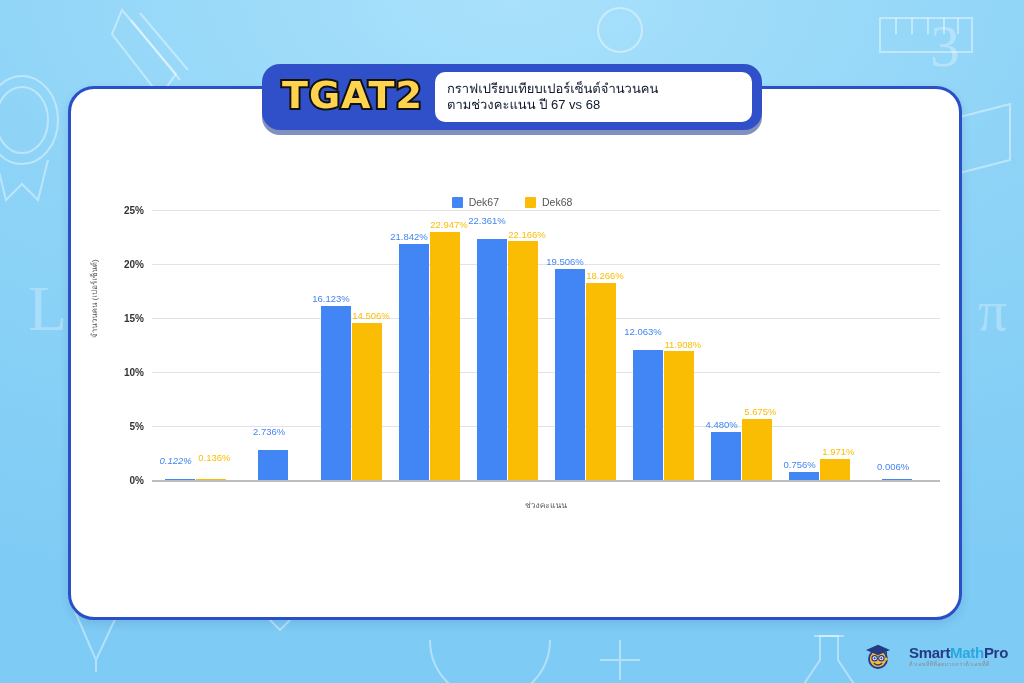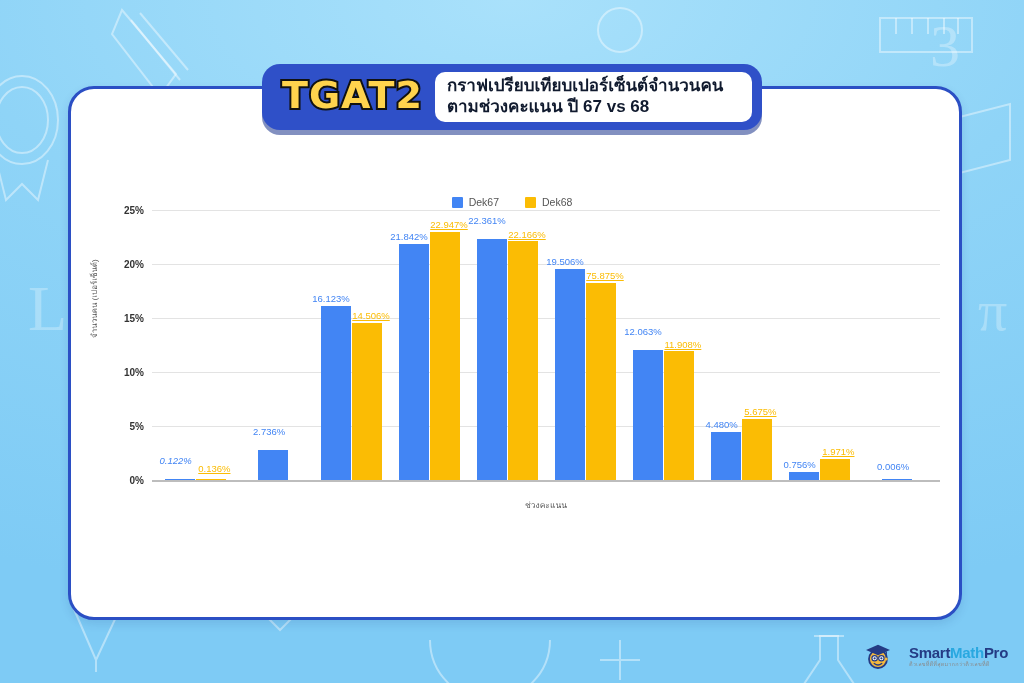--- a/index.html
+++ b/index.html
@@ -37,21 +37,21 @@
     paint-order:stroke fill;
     padding:0 12px 4px 10px;
     line-height:1;
     font-family:"DejaVu Sans","Liberation Sans",sans-serif;
   }
   #title-text-box{
     background:#fff;border-radius:10px;flex:1;height:50px;
     display:flex;flex-direction:column;justify-content:center;
     padding:0 12px;box-sizing:border-box;
   }
-  .title-line{font-size:17px;font-weight:bold;color:#101a2e;line-height:1.22;white-space:nowrap;}
+  .title-line{font-size:13px;font-weight:normal;color:#101a2e;line-height:1.22;white-space:nowrap;}
   
   #legend{
     position:absolute;left:0;right:0;top:196px;z-index:3;
     display:flex;justify-content:center;gap:26px;align-items:center;
   }
   .legend-item{display:flex;align-items:center;gap:6px;}
   .legend-swatch{width:11px;height:11px;border-radius:1px;display:block;}
   .legend-label{font-size:10.5px;color:#555;}
   
   #chart-area{
@@ -85,21 +85,21 @@
   }
   .bar-wrap{position:relative;width:30px;height:100%;display:flex;align-items:flex-end;}
   .bar{width:100%;display:block;}
   .bar.dek67{background:#4285f4;}
   .bar.dek68{background:#fbbc04;}
   .bar-label{
     position:absolute;left:50%;transform:translateX(-50%);
     font-size:9.5px;white-space:nowrap;
   }
   .bar-label.dek67{color:#4285f4;}
-  .bar-label.dek68{color:#fbbc04;text-decoration:underline;}
+  .bar-label.dek68{color:#fbbc04;}
   #x-axis-title{
     position:absolute;left:62px;right:0;top:288px;
     text-align:center;font-size:8.5px;color:#555;
   }
   
   #logo{
     position:absolute;right:16px;bottom:12px;z-index:5;
     display:flex;align-items:center;gap:16px;
     background:rgba(255,255,255,.0);
   }
@@ -194,21 +194,21 @@
         <div class="gridline zero" style="top: 270px;"></div>
       </div>
     <div id="bars">
         <div class="group">
           <div class="bar-wrap">
             <div class="bar dek67" style="height: 1.5px; background: rgb(66, 133, 244);"></div>
             <div class="bar-label dek67" style="color: rgb(66, 133, 244); bottom: 14.5px; transform: translateX(-62%); font-style: italic;">0.122%</div>
           </div>
           <div class="bar-wrap">
             <div class="bar dek68" style="height: 1.5px; background: rgb(251, 188, 4);"></div>
-            <div class="bar-label dek68" style="color: rgb(251, 188, 4); bottom: 6px; transform: translateX(-38%); margin-top: 14px;">0.136%</div>
+            <div class="bar-label dek68" style="color: rgb(251, 188, 4); bottom: 17px; transform: translateX(-38%); margin-top: 14px;">0.136%</div>
           </div>
         </div>
         <div class="group">
           <div class="bar-wrap">
             <div class="bar dek67" style="height: 29.5488px; background: rgb(66, 133, 244);"></div>
             <div class="bar-label dek67" style="color: rgb(66, 133, 244); bottom: 42.5488px; transform: translateX(-62%); text-align: center;">2.736%</div>
           </div>
         </div>
         <div class="group">
           <div class="bar-wrap">
@@ -240,21 +240,21 @@
             <div class="bar-label dek68" style="color: rgb(251, 188, 4); bottom: 240.393px; transform: translateX(-38%);">22.166%</div>
           </div>
         </div>
         <div class="group">
           <div class="bar-wrap">
             <div class="bar dek67" style="height: 210.665px; background: rgb(66, 133, 244);"></div>
             <div class="bar-label dek67" style="color: rgb(66, 133, 244); bottom: 212.665px; transform: translateX(-62%);">19.506%</div>
           </div>
           <div class="bar-wrap">
             <div class="bar dek68" style="height: 197.273px; background: rgb(251, 188, 4);"></div>
-            <div class="bar-label dek68" style="color: rgb(251, 188, 4); bottom: 199.273px; transform: translateX(-38%);">75.875%</div>
+            <div class="bar-label dek68" style="color: rgb(251, 188, 4); bottom: 199.273px; transform: translateX(-38%);">18.266%</div>
           </div>
         </div>
         <div class="group">
           <div class="bar-wrap">
             <div class="bar dek67" style="height: 130.28px; background: rgb(66, 133, 244);"></div>
             <div class="bar-label dek67" style="color: rgb(66, 133, 244); bottom: 143.28px; transform: translateX(-62%);">12.063%</div>
           </div>
           <div class="bar-wrap">
             <div class="bar dek68" style="height: 128.606px; background: rgb(251, 188, 4);"></div>
             <div class="bar-label dek68" style="color: rgb(251, 188, 4); bottom: 129.606px; transform: translateX(-38%);">11.908%</div>

